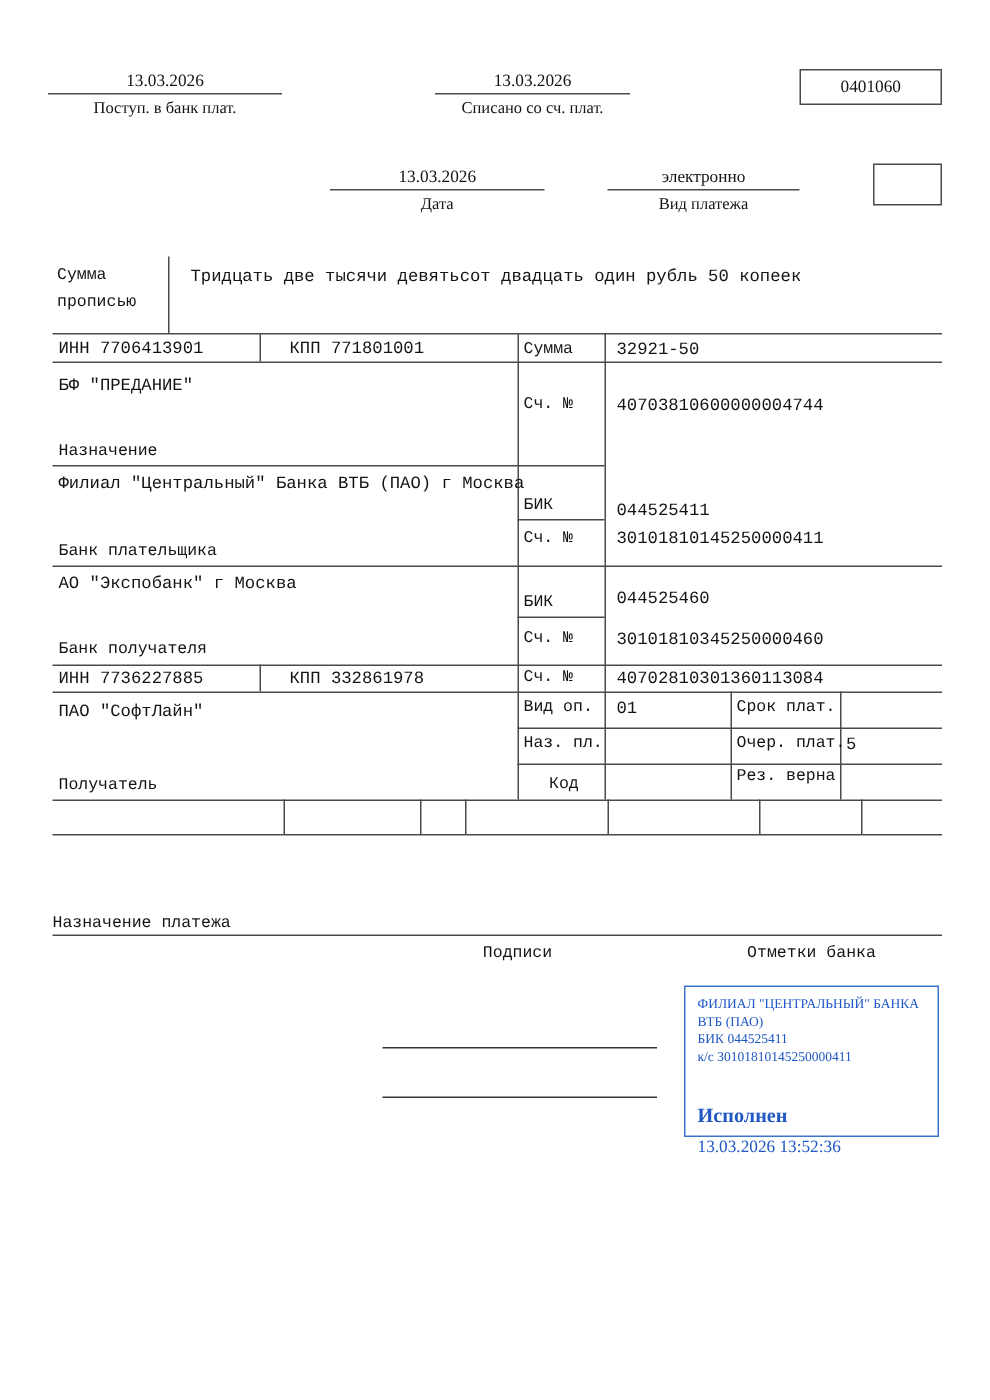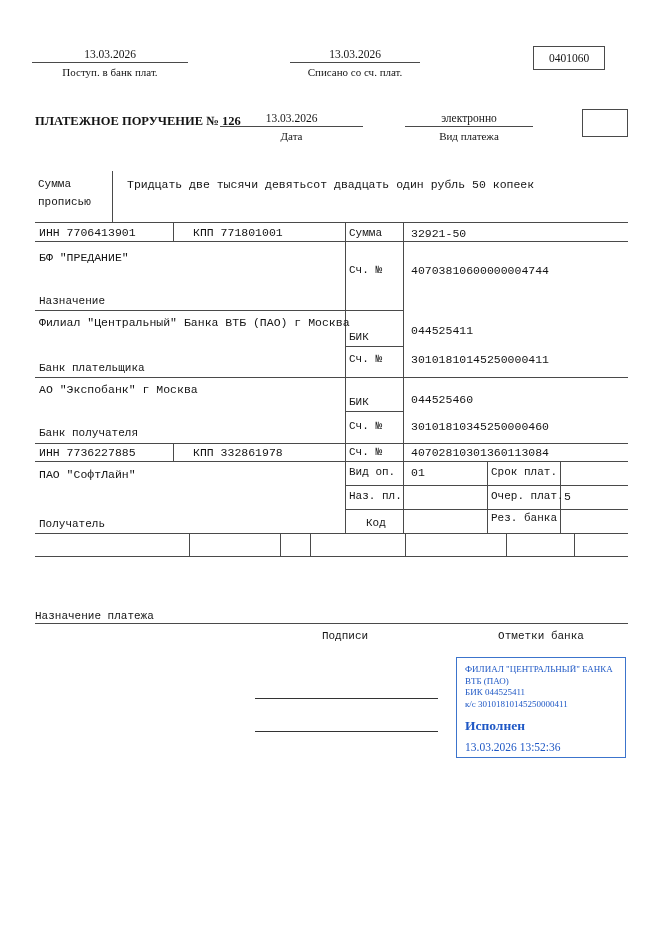--- a/index.html
+++ b/index.html
@@ -16,40 +16,39 @@
   .title{position:absolute;font-weight:bold;font-size:12.5px;white-space:nowrap;}
   .ctr{text-align:center;}
   .stamp-sig{position:absolute;left:35px;top:653px;width:176px;height:48px;
              border:1px solid #a9c7ea;text-align:center;color:#2b64cb;box-sizing:border-box;padding-top:4px;}
   .stamp-sig .l1{font-size:9.5px;}
   .stamp-sig .nm{font-size:11.5px;font-weight:bold;padding-top:2px;}
   .stamp-sig .l3{font-size:9.5px;padding-top:2px;}
   .stamp-bank{position:absolute;left:456px;top:657px;width:170px;height:101px;
               border:1px solid #3c74cc;color:#1f58c5;box-sizing:border-box;padding:6px 0 0 8px;}
   .stamp-bank .ln{font-size:9px;line-height:1.3;white-space:nowrap;}
-  .stamp-bank .st{font-size:13.5px;font-weight:bold;margin-top:7px;}
+  .stamp-bank .st{font-size:13.5px;font-weight:bold;margin-top:25px;}
   .stamp-bank .dt{font-size:11.5px;margin-top:7px;}
   .sigline{position:absolute;left:255px;width:183px;height:1px;background:#333;}
 </style>
 </head>
 <body>
 
 <div class="page">
 
   <div class="dateblock" style="left:32px;top:48px;width:156px">
     <div class="val">13.03.2026</div>
     <div class="lbl">Поступ. в банк плат.</div>
   </div>
   <div class="dateblock" style="left:290px;top:48px;width:130px">
     <div class="val">13.03.2026</div>
     <div class="lbl">Списано со сч. плат.</div>
   </div>
-  <div class="box ctr" style="left:533px;top:46px;width:72px;height:24px;line-height:22px;font-size:11.5px">0401060</div>
+  <div class="box ctr" style="left:533px;top:46px;width:95px;height:24px;line-height:22px;font-size:11.5px">0401060</div>
 
-  <div class="title" style="left:35px;top:114px">ПЛАТЕЖНОЕ ПОРУЧЕНИЕ № 126</div>
   <div class="dateblock" style="left:220px;top:112px;width:143px">
     <div class="val">13.03.2026</div>
     <div class="lbl">Дата</div>
   </div>
   <div class="dateblock" style="left:405px;top:112px;width:128px">
     <div class="val">электронно</div>
     <div class="lbl">Вид платежа</div>
   </div>
   <div class="box" style="left:582px;top:109px;width:46px;height:28px"></div>
 
@@ -90,21 +89,21 @@
   <div class="t" style="left:411px;top:227px">32921-50</div>
 
   <div class="t" style="left:39px;top:251px">БФ "ПРЕДАНИЕ"</div>
   <div class="t small" style="left:39px;top:295px">Назначение</div>
   <div class="t small" style="left:349px;top:264px">Сч. №</div>
   <div class="t" style="left:411px;top:264px">40703810600000004744</div>
 
   <div class="t" style="left:39px;top:316px">Филиал "Центральный" Банка ВТБ (ПАО) г Москва</div>
   <div class="t small" style="left:39px;top:362px">Банк плательщика</div>
   <div class="t small" style="left:349px;top:331px">БИК</div>
-  <div class="t" style="left:411px;top:324px">044525411</div>
+  <div class="t" style="left:411px;top:334px">044525411</div>
   <div class="t small" style="left:349px;top:353px">Сч. №</div>
   <div class="t" style="left:411px;top:353px">30101810145250000411</div>
 
   <div class="t" style="left:39px;top:383px">АО "Экспобанк" г Москва</div>
   <div class="t small" style="left:39px;top:427px">Банк получателя</div>
   <div class="t small" style="left:349px;top:396px">БИК</div>
   <div class="t" style="left:411px;top:393px">044525460</div>
   <div class="t small" style="left:349px;top:420px">Сч. №</div>
   <div class="t" style="left:411px;top:420px">30101810345250000460</div>
 
@@ -118,21 +117,21 @@
   <div class="t small" style="left:349px;top:466px">Вид оп.</div>
   <div class="t" style="left:411px;top:466px">01</div>
   <div class="t small" style="left:491px;top:466px">Срок плат.</div>
   <div class="t" style="left:564px;top:466px"></div>
   <div class="t small" style="left:349px;top:490px">Наз. пл.</div>
   <div class="t" style="left:411px;top:490px"></div>
   <div class="t small" style="left:491px;top:490px">Очер. плат.</div>
   <div class="t" style="left:564px;top:490px">5</div>
   <div class="t small" style="left:366px;top:517px">Код</div>
   <div class="t" style="left:411px;top:517px"></div>
-  <div class="t small" style="left:491px;top:512px">Рез. банка</div>
+  <div class="t small" style="left:491px;top:512px">Рез. верна</div>
   <div class="t" style="left:564px;top:512px"></div>
 
   <div class="t small" style="left:35px;top:610px">Назначение платежа</div>
   <div class="hline" style="left:35px;top:623px;width:593px"></div>
 
   <div class="t small ctr" style="left:270px;top:630px;width:150px">Подписи</div>
   <div class="t small ctr" style="left:456px;top:630px;width:170px">Отметки банка</div>
 
 
   <div class="sigline" style="top:698px"></div>

